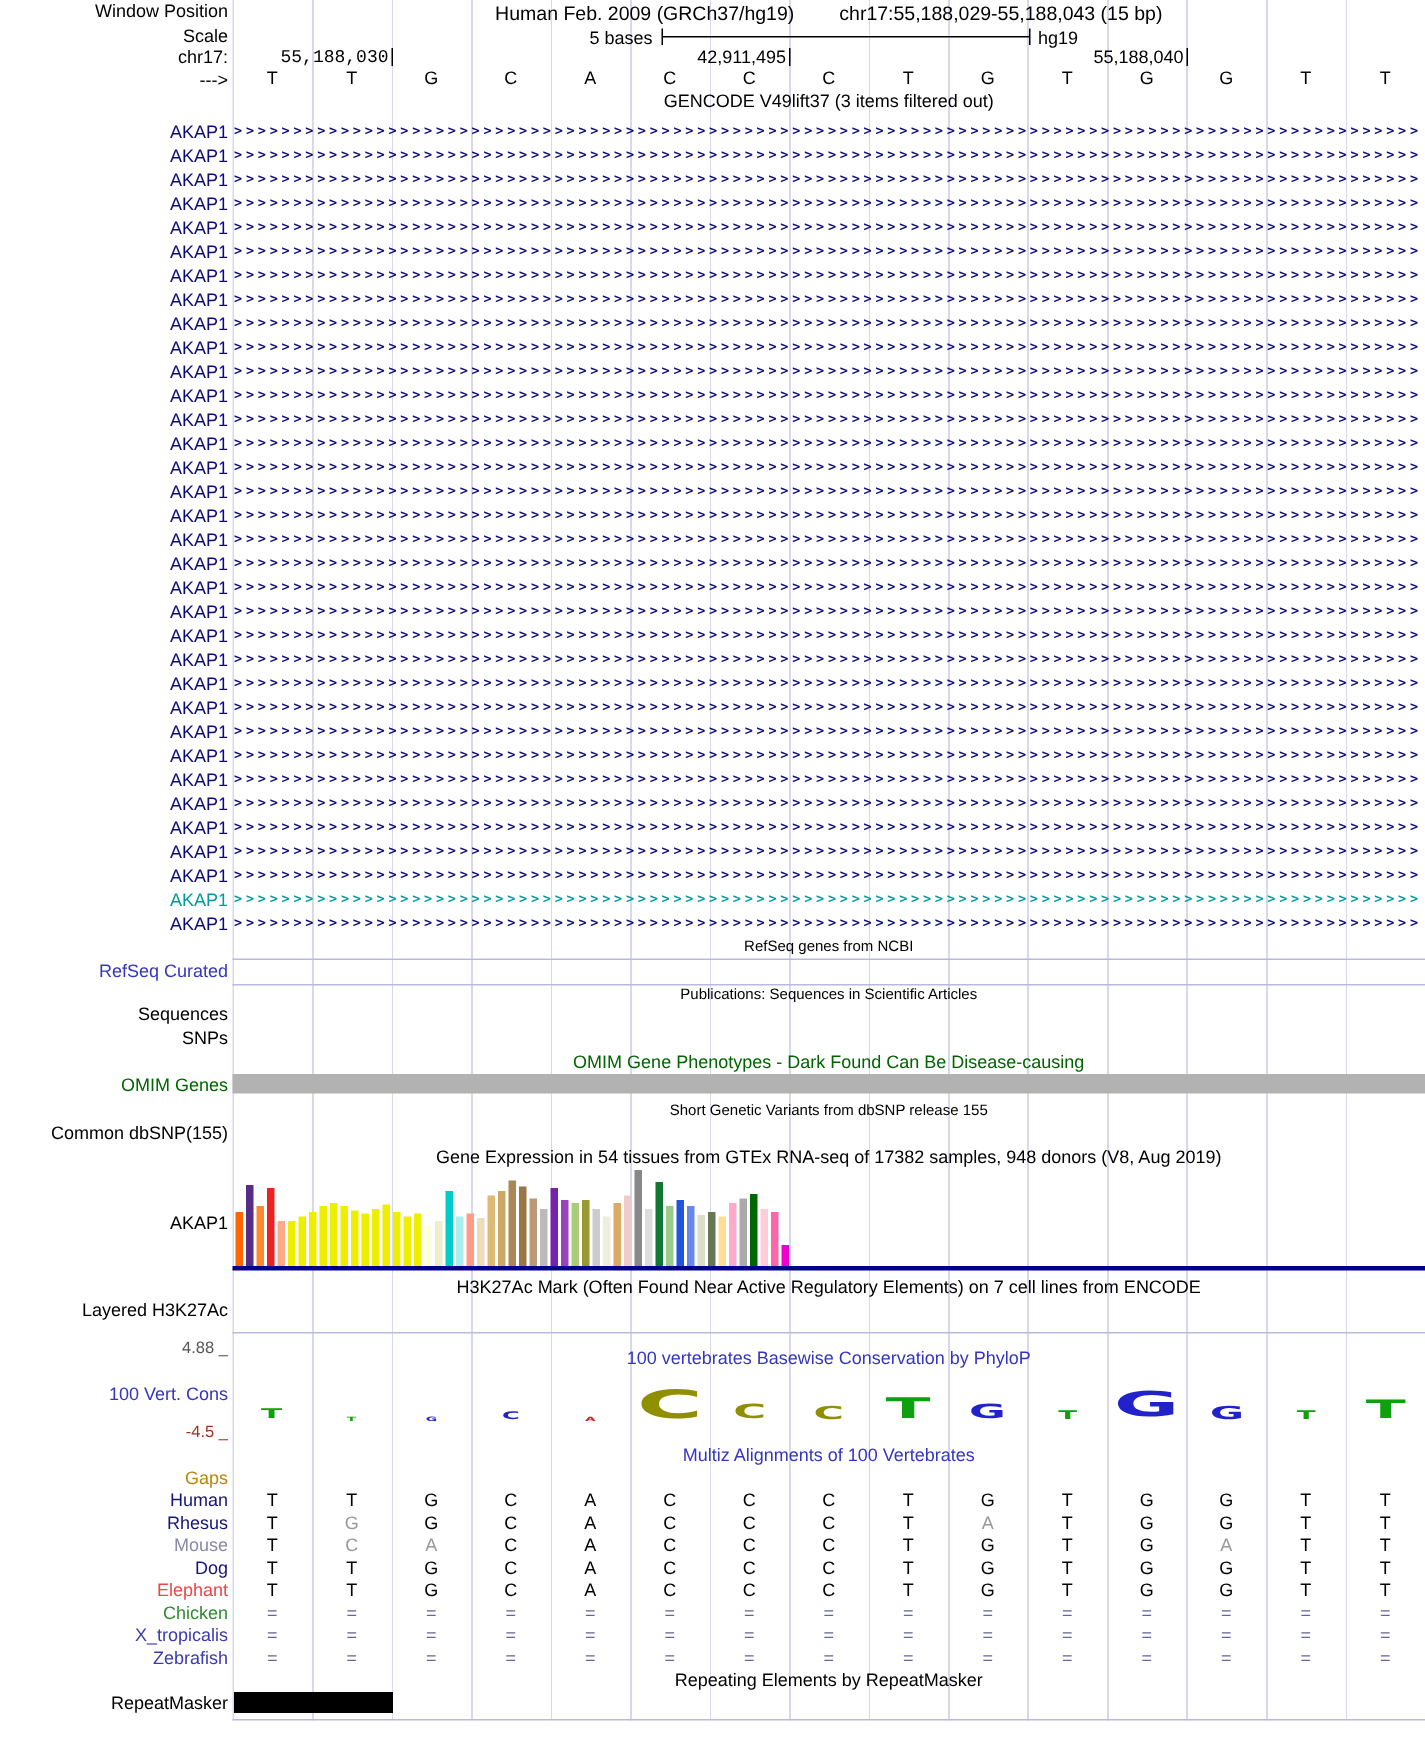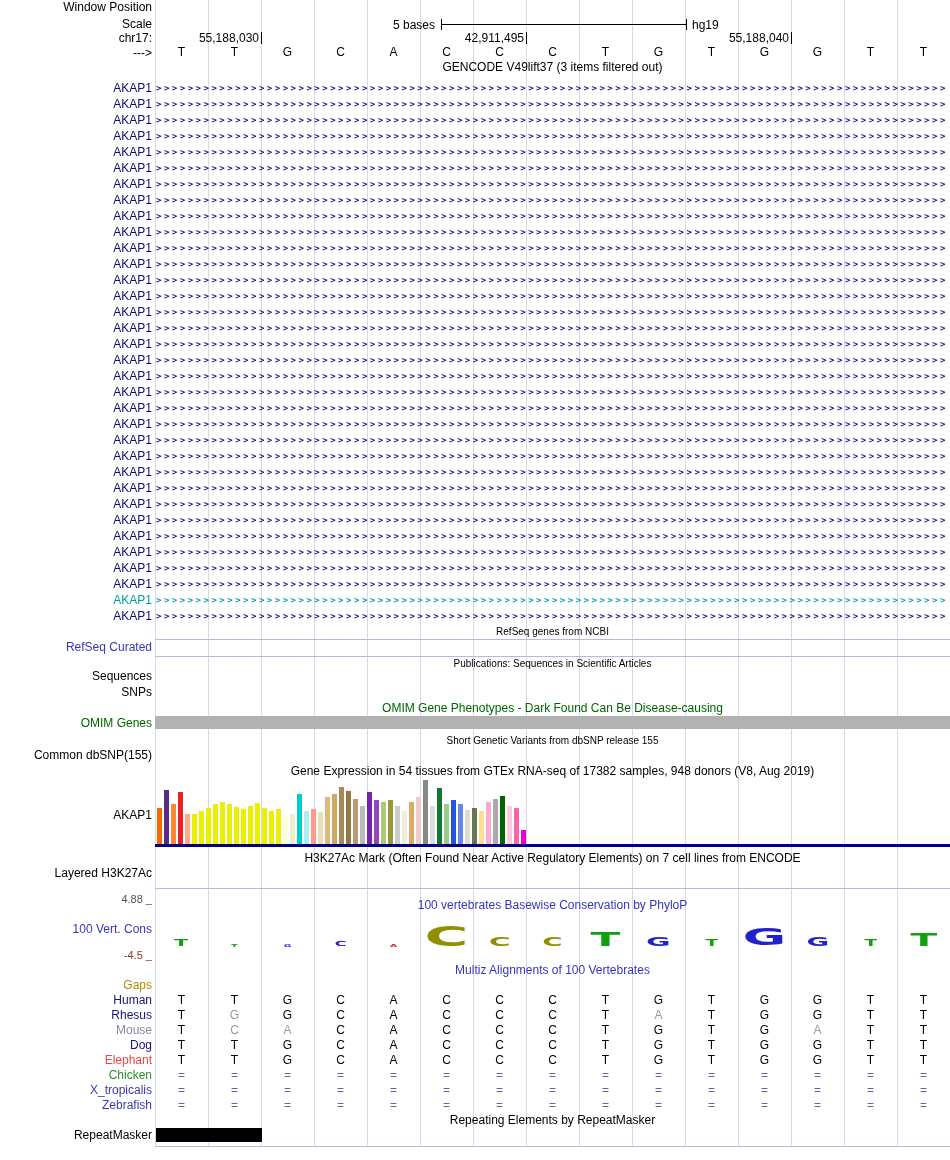--- a/index.html
+++ b/index.html
@@ -41,31 +41,35 @@
                   font-family:"DejaVu Sans",sans-serif;}
   .mz-cell{position:absolute;text-align:center;font-size:12px;height:15px;line-height:15px;}
   .repeat-bar{position:absolute;left:156px;top:1128px;width:106px;height:14px;background:#000;}
 </style>
 </head>
 <body>
 
 <div class="browser">
   <div class="gridlines"></div>
 
+  <div class="header-row">
+    <span>Human Feb. 2009 (GRCh37/hg19)</span>
+    <span>chr17:55,188,029-55,188,043 (15 bp)</span>
+  </div>
   <div class="lbl" style="top:1px">Window Position</div>
   <div class="lbl" style="top:18px">Scale</div>
   <div class="lbl" style="top:32px">chr17:</div>
   <div class="lbl" style="top:47px">---&gt;</div>
 
   <div class="scale-text">5 bases</div>
   <div class="scale-bracket"></div>
   <div class="scale-genome">hg19</div>
 
   <div class="layer" id="ruler-ticks">
-      <div class="tick-label" style="left: 171px; top: 31px;">55,188,030</div>
+      <div class="tick-label" style="left: 171px; top: 31px; font-family: Liberation Mono, monospace;">55,188,030</div>
       <div class="tick-mark" style="left: 261px; top: 32px;"></div>
       <div class="tick-label" style="left: 436px; top: 31px;">42,911,495</div>
       <div class="tick-mark" style="left: 526px; top: 32px;"></div>
       <div class="tick-label" style="left: 701px; top: 31px;">55,188,040</div>
       <div class="tick-mark" style="left: 791px; top: 32px;"></div>
     </div>
   <div class="layer" id="ruler-bases">
       <div class="base-cell" style="left: 155px; top: 45px; width: 53px;">T</div>
       <div class="base-cell" style="left: 208px; top: 45px; width: 53px;">T</div>
       <div class="base-cell" style="left: 261px; top: 45px; width: 53px;">G</div>

